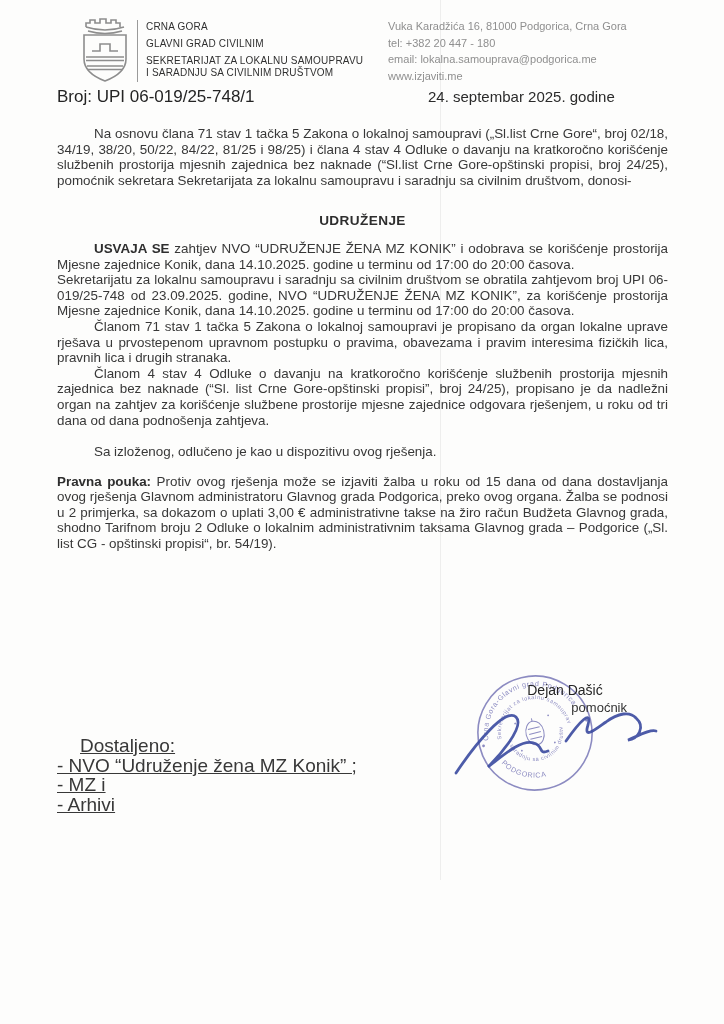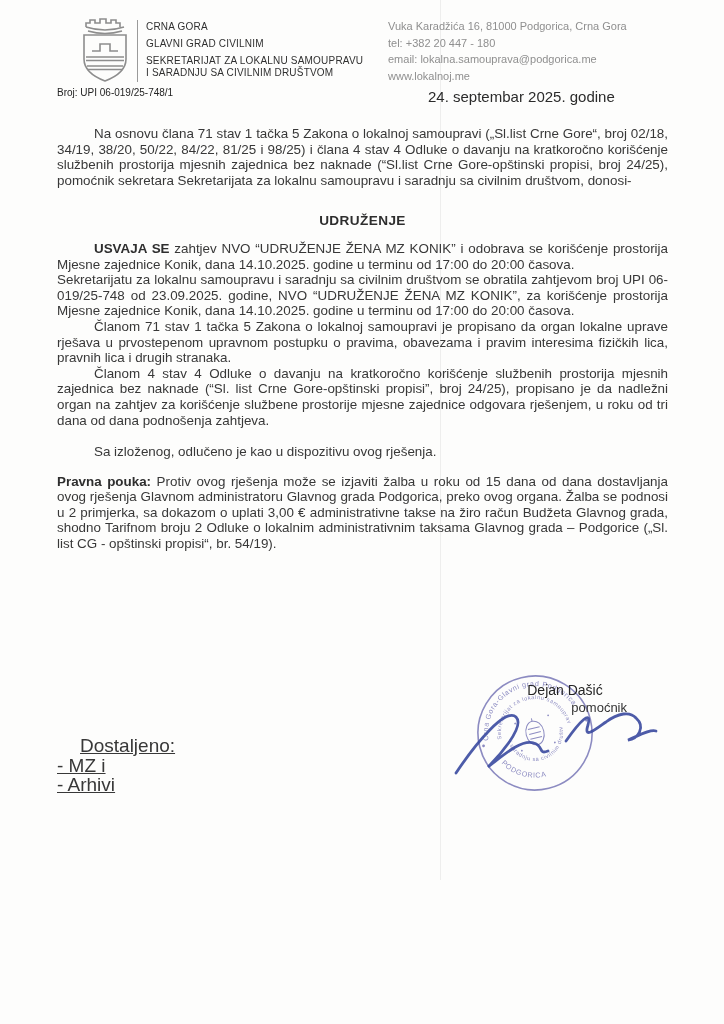--- a/index.html
+++ b/index.html
@@ -14,21 +14,21 @@
   .scan-line{position:absolute;left:440px;top:0;width:1px;height:880px;background:rgba(110,110,110,0.10);}
 
   
   .crest{position:absolute;left:78px;top:15px;width:54px;height:70px;}
   .hdr-divider{position:absolute;left:137px;top:20px;width:1px;height:62px;background:#9a9a9a;}
   .org-block{position:absolute;left:146px;top:21px;font-size:10px;color:#303030;font-weight:500;letter-spacing:.2px;}
   .org-block .l1{margin-bottom:6px;}
   .org-block .l2{margin-bottom:6px;}
   .org-block .l3{margin-bottom:1px;}
   .contact-block{position:absolute;left:388px;top:18px;font-size:11px;line-height:16.5px;color:#8f8f8f;}
-  .doc-number{position:absolute;left:57px;top:87px;font-size:10px;font-weight:500;color:#242424;}
+  .doc-number{position:absolute;left:57px;top:87px;font-size:17px;font-weight:500;color:#242424;}
   .doc-date{position:absolute;left:428px;top:88px;font-size:15px;color:#2b2b2b;}
 
   
   .body-text{position:absolute;left:57px;top:126px;width:611px;font-size:13.4px;line-height:15.6px;text-align:justify;color:#383838;}
   .body-text p{margin:0;}
   .indent{text-indent:37px;}
   .heading{margin:25px 0 12px;text-align:center;font-weight:bold;font-size:13.6px;letter-spacing:.4px;color:#2e2e2e;}
   .heading.h2{margin:16px 0 14px;}
   .spaced-top{margin-top:16px !important;}
   .legal{margin-top:14px !important;}
@@ -70,21 +70,21 @@
     <div class="l1">CRNA GORA</div>
     <div class="l2">GLAVNI GRAD CIVILNIM</div>
     <div class="l3">SEKRETARIJAT ZA LOKALNU SAMOUPRAVU</div>
     <div class="l4">I SARADNJU SA CIVILNIM DRUŠTVOM</div>
   </div>
 
   <div class="contact-block">
     <div>Vuka Karadžića 16, 81000 Podgorica, Crna Gora</div>
     <div>tel: +382 20 447 - 180</div>
     <div>email: lokalna.samouprava@podgorica.me</div>
-    <div>www.lokalnoj.me</div>
+    <div>www.izjaviti.me</div>
   </div>
 
   <div class="doc-number">Broj: UPI 06-019/25-748/1</div>
   <div class="doc-date">24. septembar 2025. godine</div>
 
   <main class="body-text">
     <p class="indent">Na osnovu člana 71 stav 1 tačka 5 Zakona o lokalnoj samoupravi („Sl.list Crne Gore“, broj 02/18, 34/19, 38/20, 50/22, 84/22, 81/25 i 98/25) i člana 4 stav 4 Odluke o davanju na kratkoročno korišćenje službenih prostorija mjesnih zajednica bez naknade (“Sl.list Crne Gore-opštinski propisi, broj 24/25), pomoćnik sekretara Sekretarijata za lokalnu samoupravu i saradnju sa civilnim društvom, donosi-</p>
 
     <div class="heading">UDRUŽENJE</div>
 
@@ -129,16 +129,17 @@
       </g>
     </g>
     <g fill="none" stroke-width="2.8" stroke-linecap="round" opacity="0.9">
       <path d="M 6 126 C 26 96 56 60 66 70 C 76 80 46 112 38 120 C 56 106 72 92 84 96 C 94 99 88 108 98 104" stroke="#3a4aa0"></path>
       <path d="M 116 94 C 130 74 142 62 138 78 C 133 93 146 82 156 75 C 168 66 180 64 186 71 C 196 80 188 92 178 93 C 188 89 200 82 206 84" stroke="#3a4aa0"></path>
     </g>
   </svg>
 
   <div class="distribution">
     <div class="title">Dostaljeno:</div>
+    <div>- NVO “Udruženje žena MZ Konik” ;</div>
     <div>- MZ i</div>
     <div>- Arhivi</div>
   </div>
 </div>
 
 </body></html>

